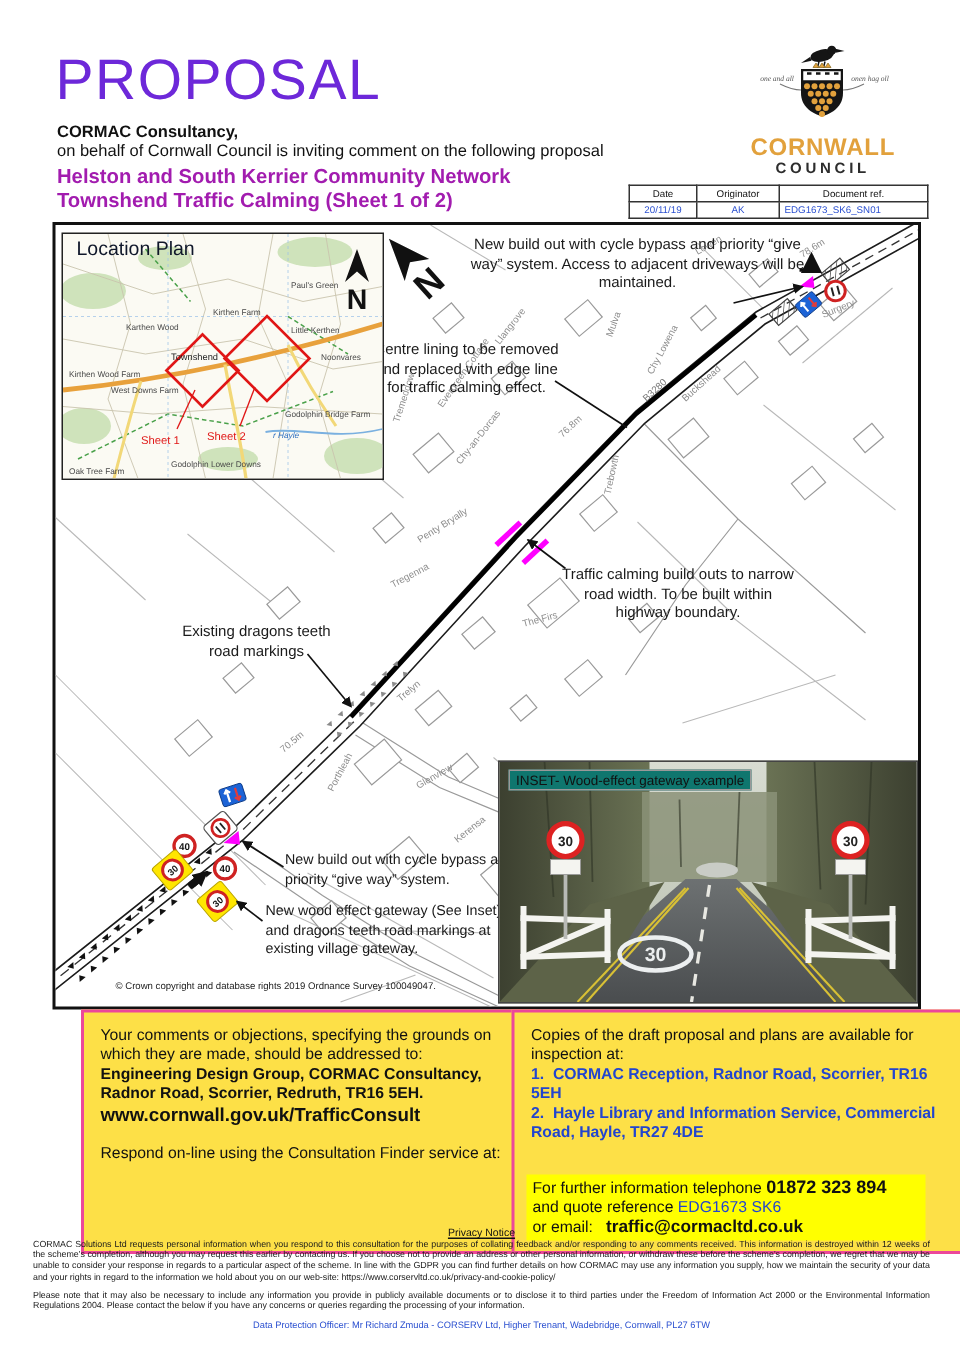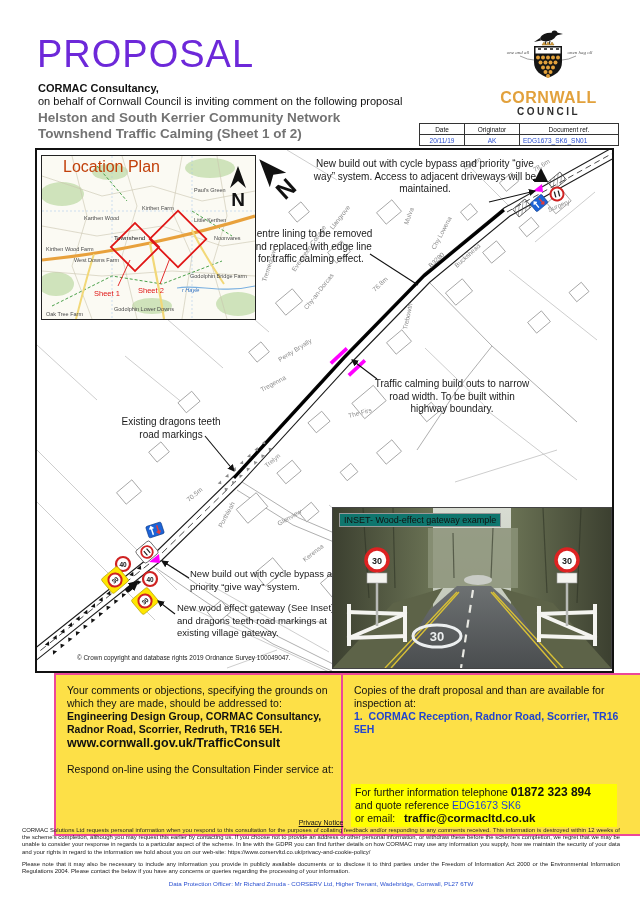--- a/index.html
+++ b/index.html
@@ -4,21 +4,21 @@
 <style>
   html,body{margin:0;padding:0;}
   body{width:640px;height:906px;background:#ffffff;position:relative;overflow:hidden;
        font-family:"Liberation Sans",sans-serif;color:#111;}
   .abs{position:absolute;}
 
   
   #title{left:37px;top:33px;font-size:38px;letter-spacing:1px;color:#6d28d9;}
   #org{left:38px;top:82px;font-size:11px;font-weight:bold;}
   #intro{left:38px;top:95px;font-size:11px;}
-  .scheme{left:38px;font-size:13.5px;font-weight:bold;color:#737373;}
+  .scheme{left:38px;font-size:13.5px;font-weight:bold;color:#a21caf;}
   #scheme1{top:110px;}
   #scheme2{top:126px;}
 
   
   #logo{left:496px;top:28px;width:105px;text-align:center;}
   #logo-name1{font-size:16px;font-weight:bold;color:#e2a13c;letter-spacing:0.5px;line-height:15px;}
   #logo-name2{font-size:10px;font-weight:bold;color:#2d2d2d;letter-spacing:2.5px;line-height:14px;}
 
   
   #doctable{left:419px;top:123px;border-collapse:collapse;}
@@ -30,21 +30,21 @@
 
   
   #mappanel{left:35px;top:148px;width:575px;height:521px;border:2px solid #111;background:#fff;}
   #mapsvg{position:absolute;left:0;top:0;}
   .anno{position:absolute;font-size:10px;line-height:12.5px;color:#1a1a1a;z-index:5;}
   .ctr{text-align:center;}
   #anno-copyright{font-size:6.4px;color:#222;z-index:5;}
 
   
   #locplan{left:4px;top:5px;width:213px;height:163px;border:1px solid #222;background:#fbfaf3;overflow:hidden;z-index:6;}
-  #locplan-title{position:absolute;left:21px;top:2px;font-size:16px;color:#c2410c;z-index:3;}
+  #locplan-title{position:absolute;left:9px;top:2px;font-size:13px;color:#0f172a;z-index:3;}
 
   
   #inset{left:295px;top:357px;width:278px;height:160px;border:1px solid #444;overflow:hidden;z-index:7;background:#8a8f7e;}
   #inset-title{position:absolute;left:6px;top:5px;background:#0f766e;border:1px solid #999;
      font-size:9px;padding:1px 4px;z-index:3;color:#111;}
 
   
   .botbox{border:2px solid #ec4899;background:#fde047;margin-left:16px;}
   #box-left{left:38px;top:673px;width:277px;height:141px;padding:9px 11px;box-sizing:content-box;}
   #box-right{left:325px;top:673px;width:281px;height:141px;padding:9px 11px;}
@@ -516,24 +516,28 @@
 </div>
 
 <div class="abs botbox" id="box-left">
   <div class="bt">Your comments or objections, specifying the grounds on which they are made, should be addressed to:</div>
   <div class="bt bb">Engineering Design Group, CORMAC Consultancy, Radnor Road, Scorrier, Redruth, TR16 5EH.</div>
   <div class="bt" id="url">www.cornwall.gov.uk/TrafficConsult</div>
   <div class="bt" style="margin-top:13px;">Respond on-line using the Consultation Finder service at:</div>
 </div>
 
 <div class="abs botbox" id="box-right">
-  <div class="bt">Copies of the draft proposal and than are available for inspection at:</div>
+  <div class="bt">Copies of the draft proposal and plans are available for inspection at:</div>
   <div class="bt bb blue">
     <span>1.</span>&nbsp;
     <span>CORMAC Reception, Radnor Road, Scorrier, TR16 5EH</span>
+  </div>
+  <div class="bt bb blue">
+    <span>2.</span>&nbsp;
+    <span>Hayle Library and Information Service, Commercial Road, Hayle, TR27 4DE</span>
   </div>
   <div class="hl" id="hl-right">
     <div>
       <span>For further information telephone </span><span class="bb" style="font-size:12px;">01872 323 894</span>
     </div>
     <div>
       <span>and quote reference </span><span class="blue">EDG1673 SK6</span>
     </div>
     <div>
       <span>or email: </span>&nbsp;&nbsp;<span class="bb" style="font-size:11.5px;">traffic@cormacltd.co.uk</span>

